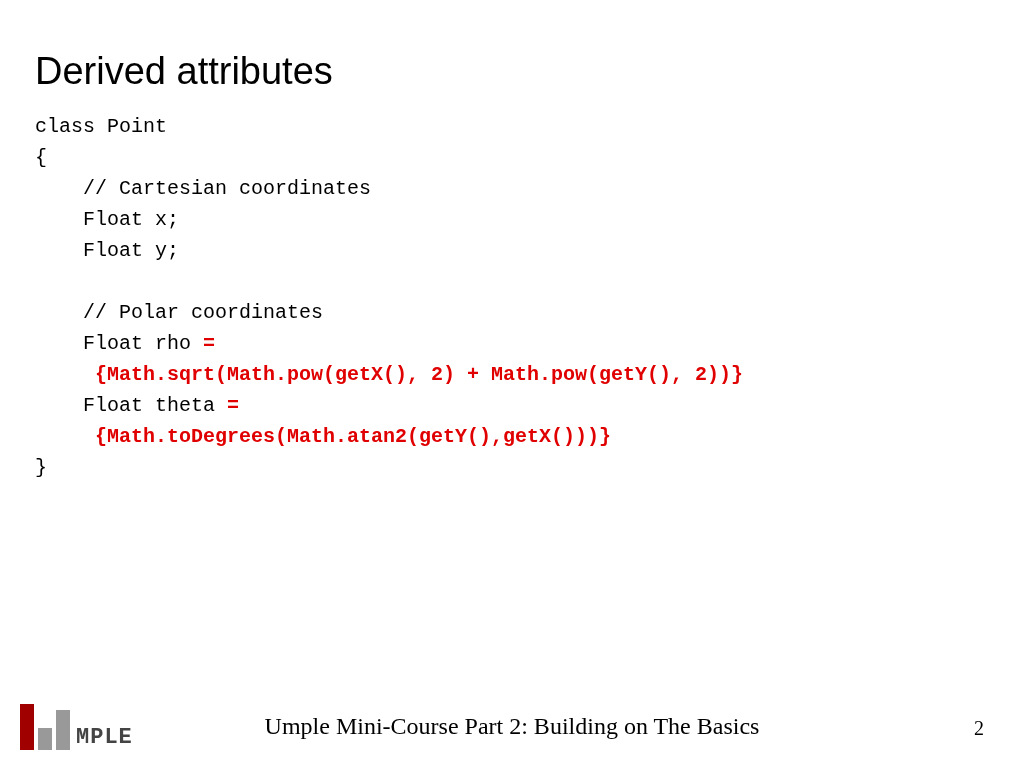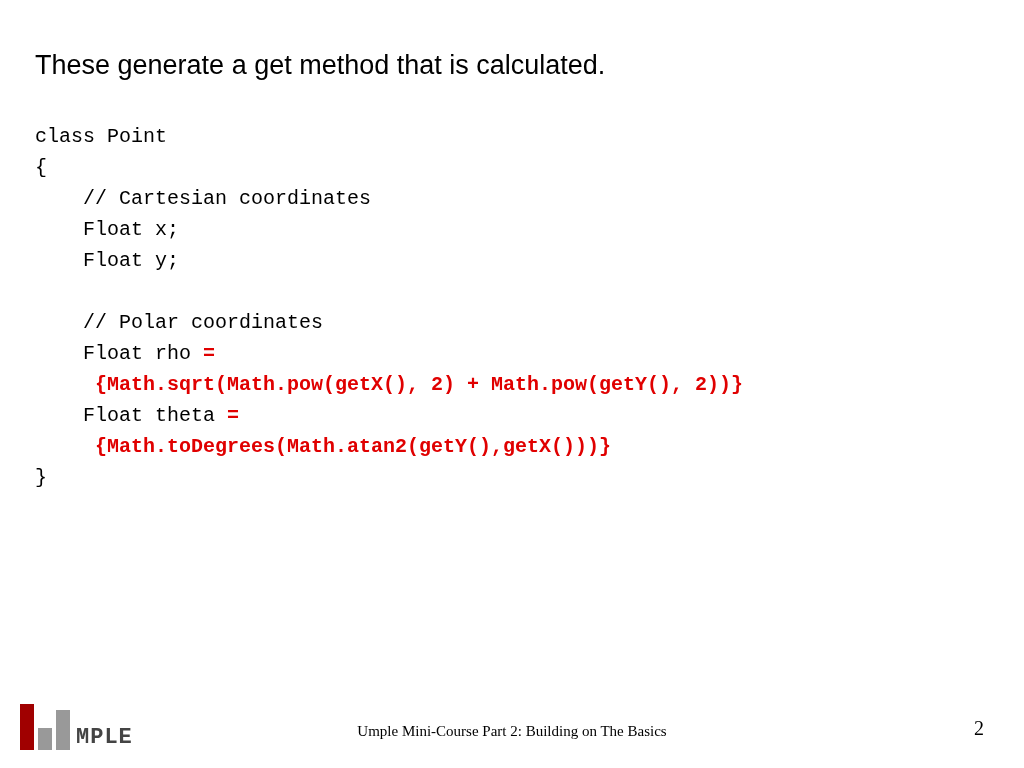--- a/index.html
+++ b/index.html
@@ -87,37 +87,37 @@
     letter-spacing: 1px;
     color: #444;
   }
   .footer-text {
     position: absolute;
     left: 0;
     width: 1024px;
     bottom: 10px;
     text-align: center;
     font-family: "Times New Roman", Times, serif;
-    font-size: 15px;
+    font-size: 24px;
     color: #000;
   }
   .page-num {
     position: absolute;
     right: 40px;
     bottom: 10px;
     font-family: "Times New Roman", Times, serif;
     font-size: 20px;
     color: #000;
   }
 </style>
 </head>
 <body>
 
 <div class="slide">
-  <p class="subtitle">These generate a get method that is calculated.</p>
+  <h1>Derived attributes</h1>
   <pre><span>class Point</span>
 <span>{</span>
 <span>    // Cartesian coordinates</span>
 <span>    Float x;</span>
 <span>    Float y;</span>
 <span></span>
 <span>    // Polar coordinates</span>
 <span>    Float rho </span><span class="hl">=</span>
 <span class="hl">     {Math.sqrt(Math.pow(getX(), 2) + Math.pow(getY(), 2))}</span>
 <span>    Float theta </span><span class="hl">=</span>

